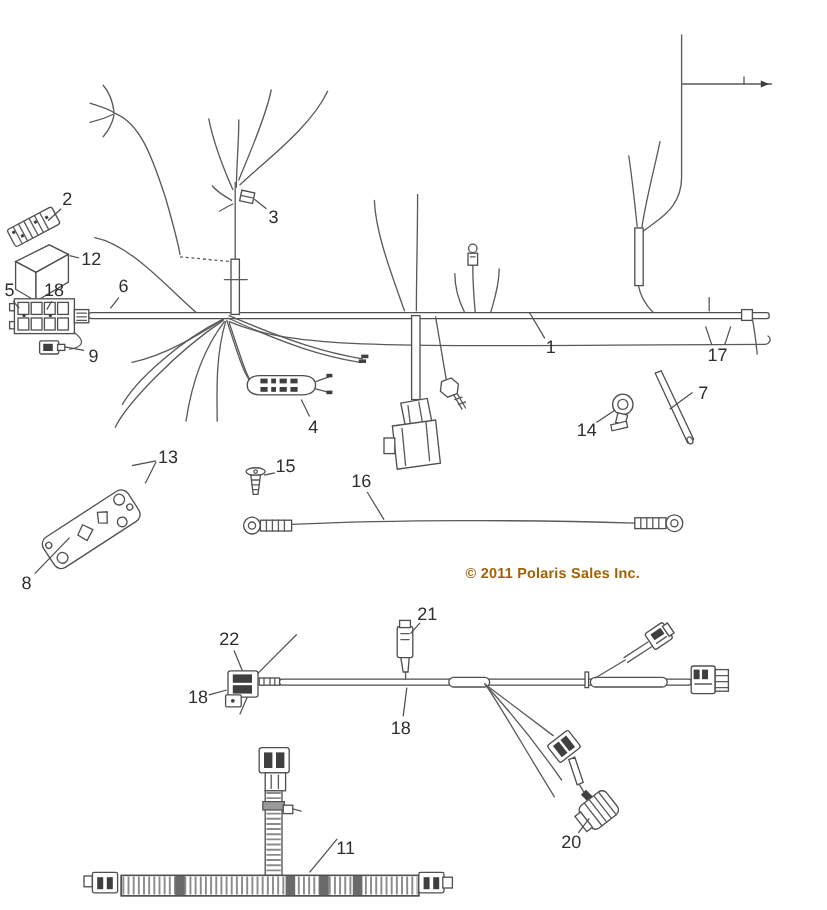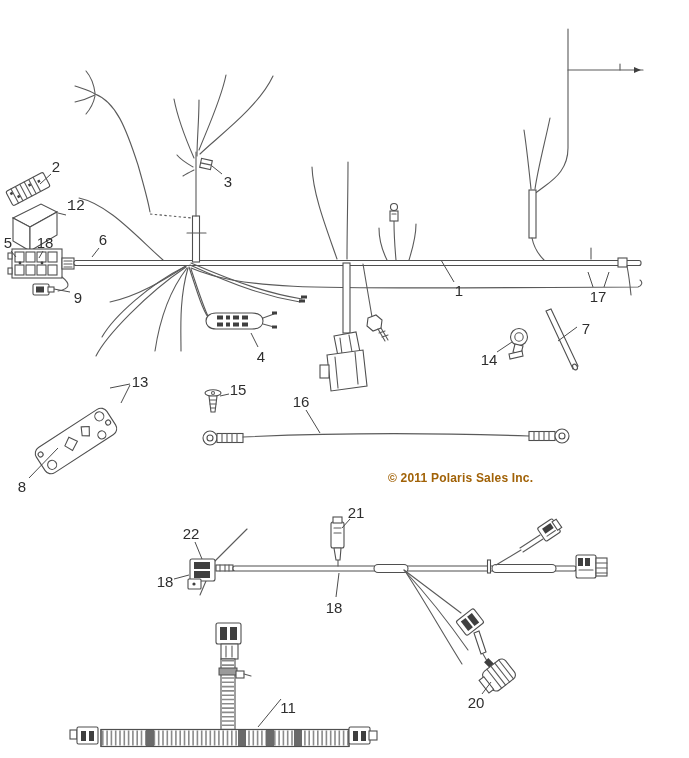--- a/index.html
+++ b/index.html
@@ -485,21 +485,21 @@
       <div class="callout" style="left: 56px; top: 166px;">2</div>
       <div class="callout" style="left: 228px; top: 181px;">3</div>
       <div class="callout" style="left: 261px; top: 356px;">4</div>
       <div class="callout" style="left: 8px; top: 242px;">5</div>
       <div class="callout" style="left: 103px; top: 239px;">6</div>
       <div class="callout" style="left: 586px; top: 328px;">7</div>
       <div class="callout" style="left: 22px; top: 486px;">8</div>
       <div class="callout" style="left: 78px; top: 297px;">9</div>
       <div class="callout" style="left: 45px; top: 242px;">18</div>
       <div class="callout" style="left: 288px; top: 707px;">11</div>
-      <div class="callout" style="left: 76px; top: 206px; font-family: Liberation Mono, monospace;">12</div>
+      <div class="callout" style="left: 76px; top: 216px;">12</div>
       <div class="callout" style="left: 140px; top: 381px; text-align: right;">13</div>
       <div class="callout" style="left: 489px; top: 359px; text-align: center;">14</div>
       <div class="callout" style="left: 238px; top: 389px;">15</div>
       <div class="callout" style="left: 301px; top: 401px;">16</div>
       <div class="callout" style="left: 598px; top: 296px; text-align: right;">17</div>
       <div class="callout" style="left: 334px; top: 607px;">18</div>
       <div class="callout" style="left: 165px; top: 581px;">18</div>
       <div class="callout" style="left: 476px; top: 702px;">20</div>
       <div class="callout" style="left: 356px; top: 512px;">21</div>
       <div class="callout" style="left: 191px; top: 533px;">22</div>

